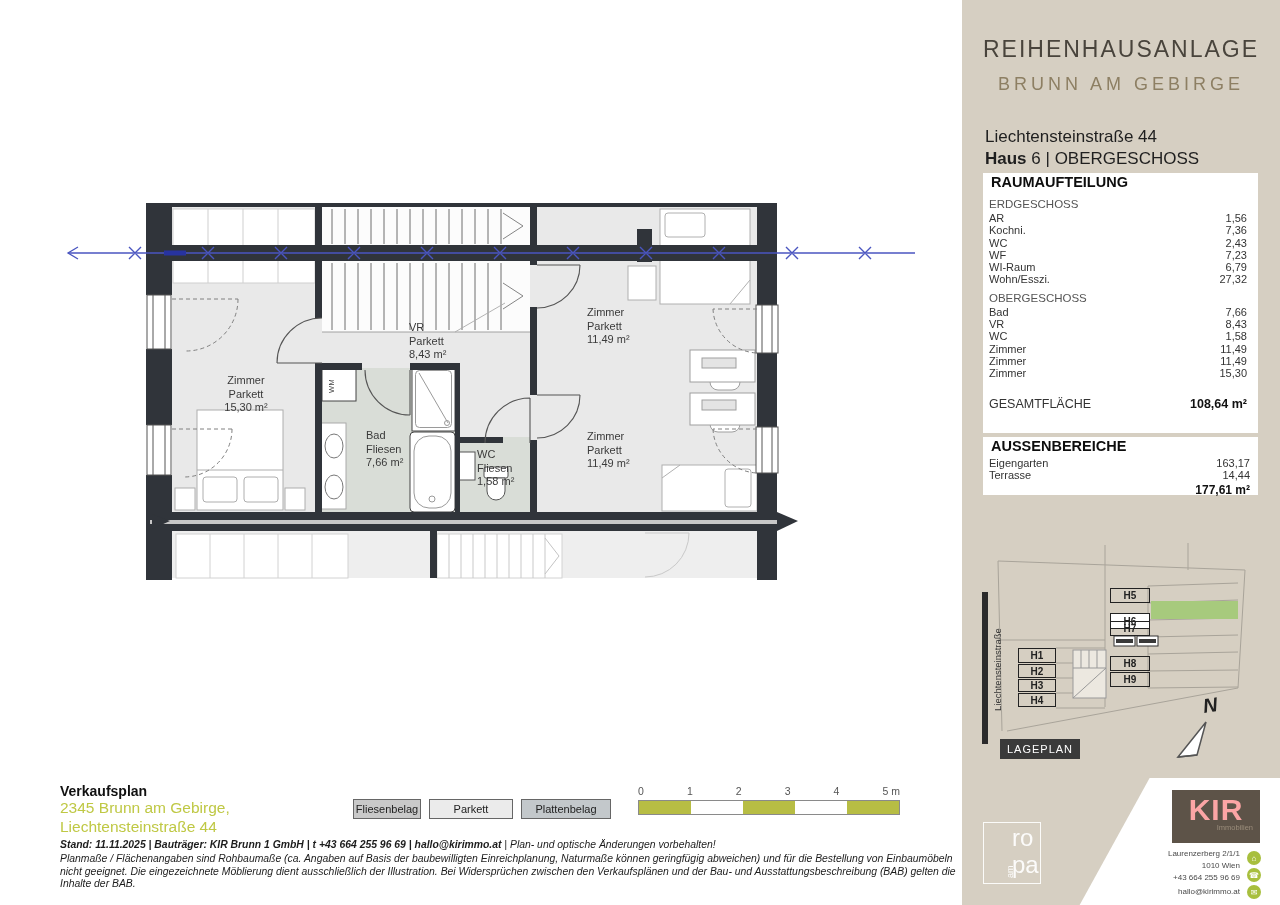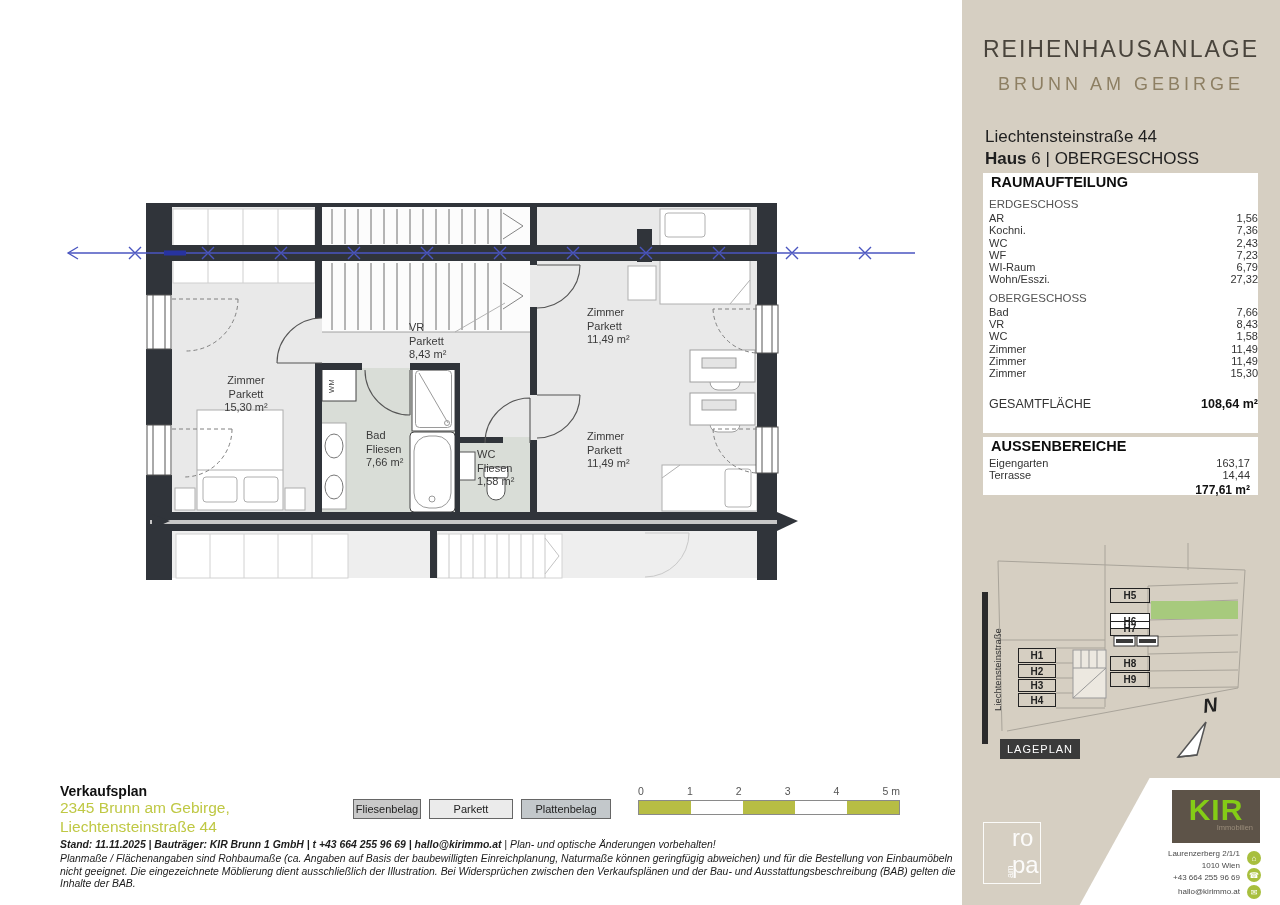--- a/index.html
+++ b/index.html
@@ -48,21 +48,21 @@
   .sb-sub   { left:962px; top:66px; width:318px; text-align:center; font-size:18px;
               letter-spacing:4px; color:#8d7f63;margin-top:8px; }
   .sb-street{ left:985px; top:127px; font-size:17px; color:#1f1f1f; }
   .sb-haus  { left:985px; top:149px; font-size:17px; color:#1f1f1f; }
   .sb-haus b{ font-weight:bold; }
   .band { left:983px; width:275px; height:18px; background:#fff; font-weight:bold;
           font-size:14.5px; color:#0d0d0d; padding-left:8px; line-height:18px; }
   .band1 { top:173px; }
   .band2 { top:437px; }
   .panel { left:983px; width:275px; background:#fff; color:#333; font-size:11px; }
-  .panel1 { top:191px; height:242px; padding:4px 0 0 6px; }
+  .panel1 { top:191px; height:242px; padding:4px 11px 0 6px; }
   .panel2 { top:455px; height:40px; padding:2px 8px 0 6px; }
   .grp { color:#555; font-size:11.5px; height:14px; margin-top:3px; }
   .trow { display:flex; justify-content:space-between; height:12.3px; line-height:12.3px; }
   .total-row { display:flex; justify-content:space-between; margin-top:17px; }
   .total-row .tl { font-size:12.5px; color:#333; }
   .total-row .tv { font-size:12.5px; font-weight:bold; color:#111; }
   .aus-total { text-align:right; font-weight:bold; font-size:12px; margin-top:1px; color:#111; }
 
   
   #lage-svg { position:absolute; left:962px; top:540px; width:318px; height:235px; }
@@ -75,21 +75,21 @@
               color:#fff; font-size:11px; letter-spacing:1px; display:flex;
               align-items:center; justify-content:center; }
   .north-n { left:1203px; top:694px; font-size:20px; font-weight:bold; font-style:italic;
              color:#222; transform:rotate(-8deg); }
 
   
   .kir-wedge { left:962px; top:778px; width:318px; height:127px; background:#fff;
                clip-path:polygon(59% 0, 100% 0, 100% 100%, 37% 100%); }
   .kir-box { left:1172px; top:790px; width:88px; height:53px; background:#5d5348;
              text-align:center; }
-  .kir-brand { color:#84cc16; font-size:30px; font-weight:bold; letter-spacing:1px;
+  .kir-brand { color:#fca5a5; font-size:30px; font-weight:bold; letter-spacing:1px;
                line-height:40px; }
   .kir-brand-sub { color:#9b8d7b; font-size:7.5px; text-align:right; padding-right:7px;
                    margin-top:-7px; }
   .kir-contact { left:1100px; top:848px; width:140px; text-align:right; font-size:8px;
                  color:#4a4a4a; line-height:11.8px; }
   .kir-contact div:nth-child(4){ margin-top:3px; }
   .cicon { position:absolute; left:1247px; width:14px; height:14px; border-radius:50%;
            background:#a8bf3e; color:#fff; font-size:8px; display:flex; align-items:center;
            justify-content:center; }
   .ci1 { top:851px; } .ci2 { top:868px; } .ci3 { top:885px; }

